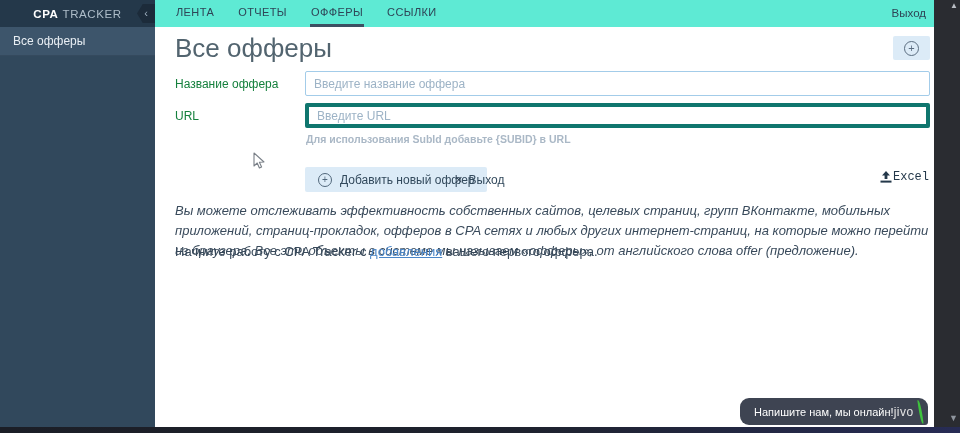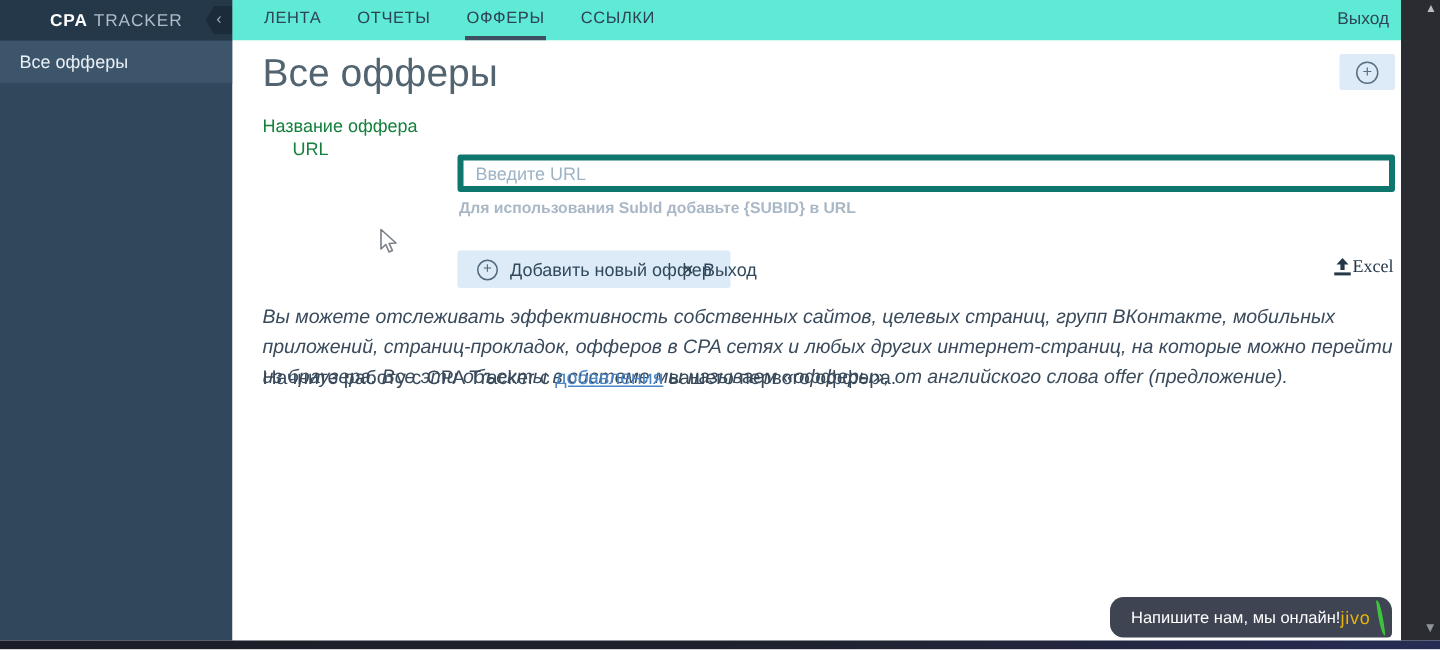--- a/index.html
+++ b/index.html
@@ -73,21 +73,21 @@
   .add-btn .circle-plus { width:14px; height:14px; line-height:12px; font-size:10px; border-color:#51677b; color:#51677b; }
   .cancel-btn {
     position:absolute; left:300px; top:140px; height:25px; border:none; background:none;
     display:inline-flex; align-items:center; gap:6px; font-size:12px; color:#32495c;
     cursor:pointer; font-family:"Liberation Sans", sans-serif;
   }
   .cancel-x { font-size:13px; color:#2c3e50; }
   .excel-btn {
     position:absolute; right:5px; top:143px; border:none; background:none;
     display:inline-flex; align-items:center; gap:1px; font-size:12px; color:#24384a;
-    cursor:pointer; font-family:Liberation Serif, serif;
+    cursor:pointer; font-family:Liberation Mono, monospace;
   }
   .description {
     position:absolute; left:20px; top:174px; width:758px;
     font-size:13px; color:#394a5b; line-height:1.55;font-style:italic;
   }
   .start-line { position:absolute; left:20px; top:217px; font-size:13px; color:#394a5b; }
   .start-line a { color:#4a86c8; text-decoration:underline; cursor:pointer; }
   
   .scrollbar { position:absolute; left:934px; top:0; width:26px; height:427px; background:#2a2c31; }
   .scroll-up   { position:absolute; top:1px;  right:2px; font-size:8px; color:#b9bdc4; cursor:pointer; }
@@ -97,21 +97,21 @@
     position:absolute; left:0; bottom:0; width:960px; height:6px;
     background:linear-gradient(90deg,#1b1e26 0%,#1e222e 55%,#272c55 100%);
   }
   
   .chat {
     position:absolute; left:740px; top:398px; width:188px; height:27px;
     background:#3e4452; border-radius:9px 9px 3px 9px;
     display:flex; align-items:center; padding:0 6px 0 14px; cursor:pointer;
   }
   .chat-msg { font-size:11px; color:#ffffff; white-space:nowrap; }
-  .chat-brand { margin-left:auto; font-size:12px; color:#eab308; letter-spacing:.5px; }
+  .chat-brand { margin-left:auto; font-size:12px; color:#e5e5e5; letter-spacing:.5px; }
   .chat-leaf {
     width:20px; height:24px; margin-left:5px; background:#3ec33d;
     border-radius:2% 90% 20% 95%; transform:rotate(-8deg);
   }
   
   .cursor { position:absolute; left:253px; top:152px; z-index:50; pointer-events:none; }
 </style>
 </head>
 <body>
 
@@ -134,22 +134,23 @@
   </nav>
 
   <div class="content">
     <h1 class="page-title">Все офферы</h1>
 
     <div class="plus-btn">
       <span class="circle-plus">+</span>
     </div>
 
     <label class="form-label" style="top:50px;">Название оффера</label>
+    <input id="name-input" class="form-input" type="text" placeholder="Введите название оффера" style="">
 
-    <label class="form-label" style="top:65px;margin-left:20px;">URL</label>
+    <label class="form-label" style="top:82px;">URL</label>
     <input id="url-input" class="form-input" type="text" placeholder="Введите URL" style="">
 
     <div class="hint">Для использования SubId добавьте {SUBID} в URL</div>
 
     <button class="add-btn">
       <span class="circle-plus">+</span>
       <span>Добавить новый оффер</span>
     </button>
 
     <button class="cancel-btn">

